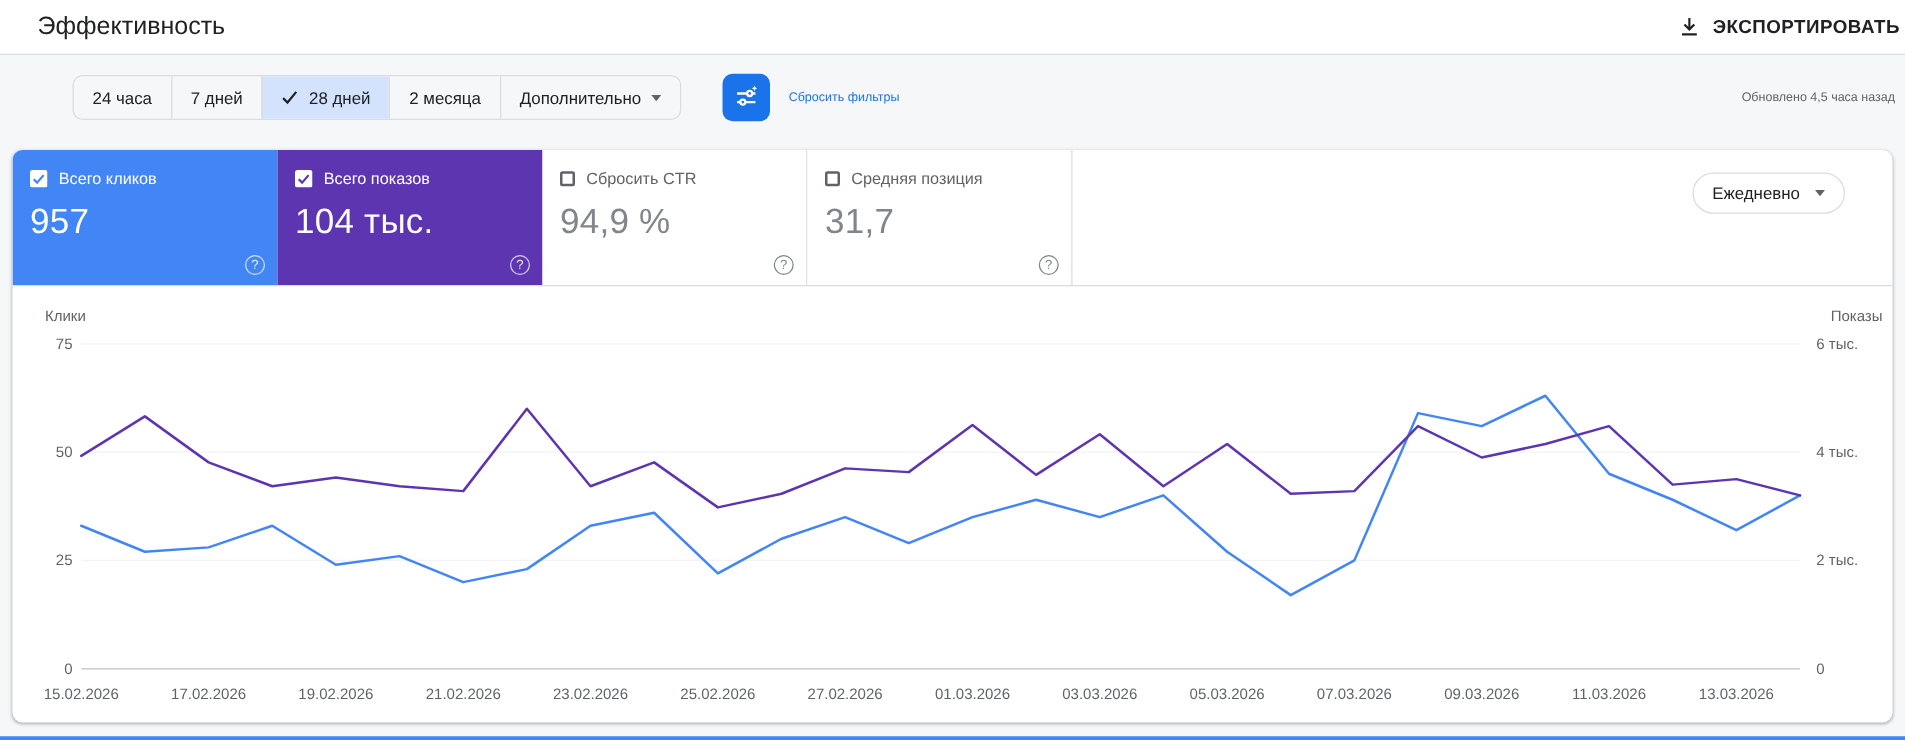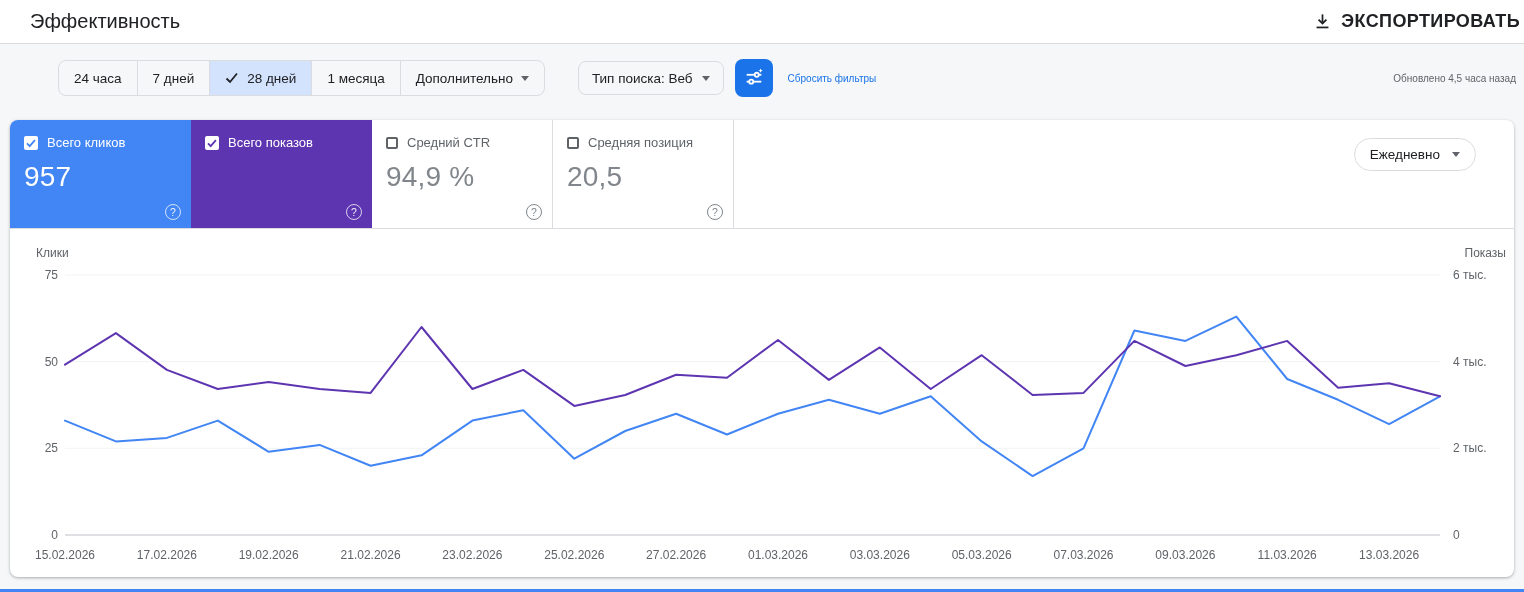--- a/index.html
+++ b/index.html
@@ -14,21 +14,21 @@
   
   .topbar {
     height:44px; background:#fff; border-bottom:1px solid #dadce0;
     display:flex; align-items:center; justify-content:space-between;
     padding:0 2px 0 18px;
   }
   .title { font-size:20px; font-weight:400; color:#202124; margin:12px; }
   .export {
     display:flex; align-items:center; gap:9px;
     background:none; border:none; cursor:pointer;
-    font-family:inherit; font-size:18px; font-weight:700; letter-spacing:.4px;
+    font-family:inherit; font-size:15px; font-weight:700; letter-spacing:.4px;
     color:#202124; padding:6px 2px 6px 8px; white-space:nowrap;
   }
 
   
   .toolbar {
     display:flex; align-items:center; gap:11px;
     margin:16px 8px 0 14px; height:36px;padding-left:44px;
   }
   .seg { display:flex; border:1px solid #dadce0; border-radius:8px; overflow:hidden; margin-right:22px; background:transparent; }
   .seg-item {
@@ -61,21 +61,21 @@
   .updated { margin-left:auto; color:#5f6368; font-size:10px; white-space:nowrap; overflow:hidden; }
 
   
   .card {
     margin:24px 10px 0 10px; background:#fff; border-radius:8px;
     box-shadow:0 1px 2px rgba(60,64,67,.25), 0 1px 3px 1px rgba(60,64,67,.12);
     overflow:hidden; position:relative;
   }
   .metrics { display:flex; position:relative; border-bottom:1px solid #dadce0; }
   .metric-tile {
-    width:181px; height:108px; position:relative; padding:15px 14px; cursor:pointer;
+    width:212px; height:108px; position:relative; padding:15px 14px; cursor:pointer;
   }
   .tile-blue  { background:#4285f4; color:#fff; }
   .tile-purple{ background:#5e35b1; color:#fff; }
   .tile-white { background:#fff; color:#5f6368; border-right:1px solid #dadce0; }
   .label-row { display:flex; align-items:center; gap:9px; font-size:13px; white-space:nowrap; }
   .metric-value { font-size:28px; font-weight:400; margin-top:11px; letter-spacing:.2px; }
   .tile-white .metric-value { color:#80868b; }
   .cb { display:inline-flex; width:14px; height:14px; flex:0 0 auto; }
   .tile-blue  .cb { color:#4285f4; }
   .tile-purple.metric-tile .cb { color:#5e35b1; }
@@ -125,32 +125,28 @@
     <button class="seg-item">
       <span>7 дней</span>
     </button>
     <button class="seg-item selected">
       <svg width="14" height="12" viewBox="0 0 14 12">
         <path d="M1.5 6.5l3.5 3.5 7-8.5" stroke="#202124" stroke-width="1.8" fill="none"></path>
       </svg>
       <span>28 дней</span>
     </button>
     <button class="seg-item">
-      <span>1 месяца</span>
+      <span>2 месяца</span>
     </button>
     <button class="seg-item">
       <span>Дополнительно</span>
       <i class="caret"></i>
     </button>
   </div>
 
-  <button class="chip">
-    <span>Тип поиска: Веб</span>
-    <i class="caret"></i>
-  </button>
 
 
   <button class="filter-btn">
     <svg width="22" height="22" viewBox="0 0 24 24">
       <path d="M4 8.5h8.5" stroke="#fff" stroke-width="2" fill="none"></path>
       <circle cx="15" cy="8.5" r="2.2" stroke="#fff" stroke-width="2" fill="none"></circle>
       <path d="M17.5 8.5H20" stroke="#fff" stroke-width="2" fill="none"></path>
       <path d="M4 16h2.5" stroke="#fff" stroke-width="2" fill="none"></path>
       <circle cx="9" cy="16" r="2.2" stroke="#fff" stroke-width="2" fill="none"></circle>
       <path d="M11.5 16H20" stroke="#fff" stroke-width="2" fill="none"></path>
@@ -183,38 +179,39 @@
     <div class="metric-tile tile-purple">
       <div class="label-row">
         <span class="cb">
           <svg width="14" height="14" viewBox="0 0 14 14">
             <rect width="14" height="14" rx="2" fill="#fff"></rect>
             <path d="M3 7.4l2.7 2.7 5.2-6" stroke="currentColor" stroke-width="1.8" fill="none"></path>
           </svg>
         </span>
         <span>Всего показов</span>
       </div>
+      <div class="metric-value">104 тыс.</div>
       <span class="help">?</span>
     </div>
 
     <div class="metric-tile tile-white">
       <div class="label-row">
         <span class="cb-un"></span>
-        <span>Средний CTR</span>
+        <span>Сбросить CTR</span>
       </div>
       <div class="metric-value">94,9 %</div>
       <span class="help">?</span>
     </div>
 
     <div class="metric-tile tile-white">
       <div class="label-row">
         <span class="cb-un"></span>
         <span>Средняя позиция</span>
       </div>
-      <div class="metric-value">20,5</div>
+      <div class="metric-value">31,7</div>
       <span class="help">?</span>
     </div>
 
     <button class="granularity">
       <span>Ежедневно</span>
       <i class="caret"></i>
     </button>
   </div>
 
   <div class="chart-wrap">

